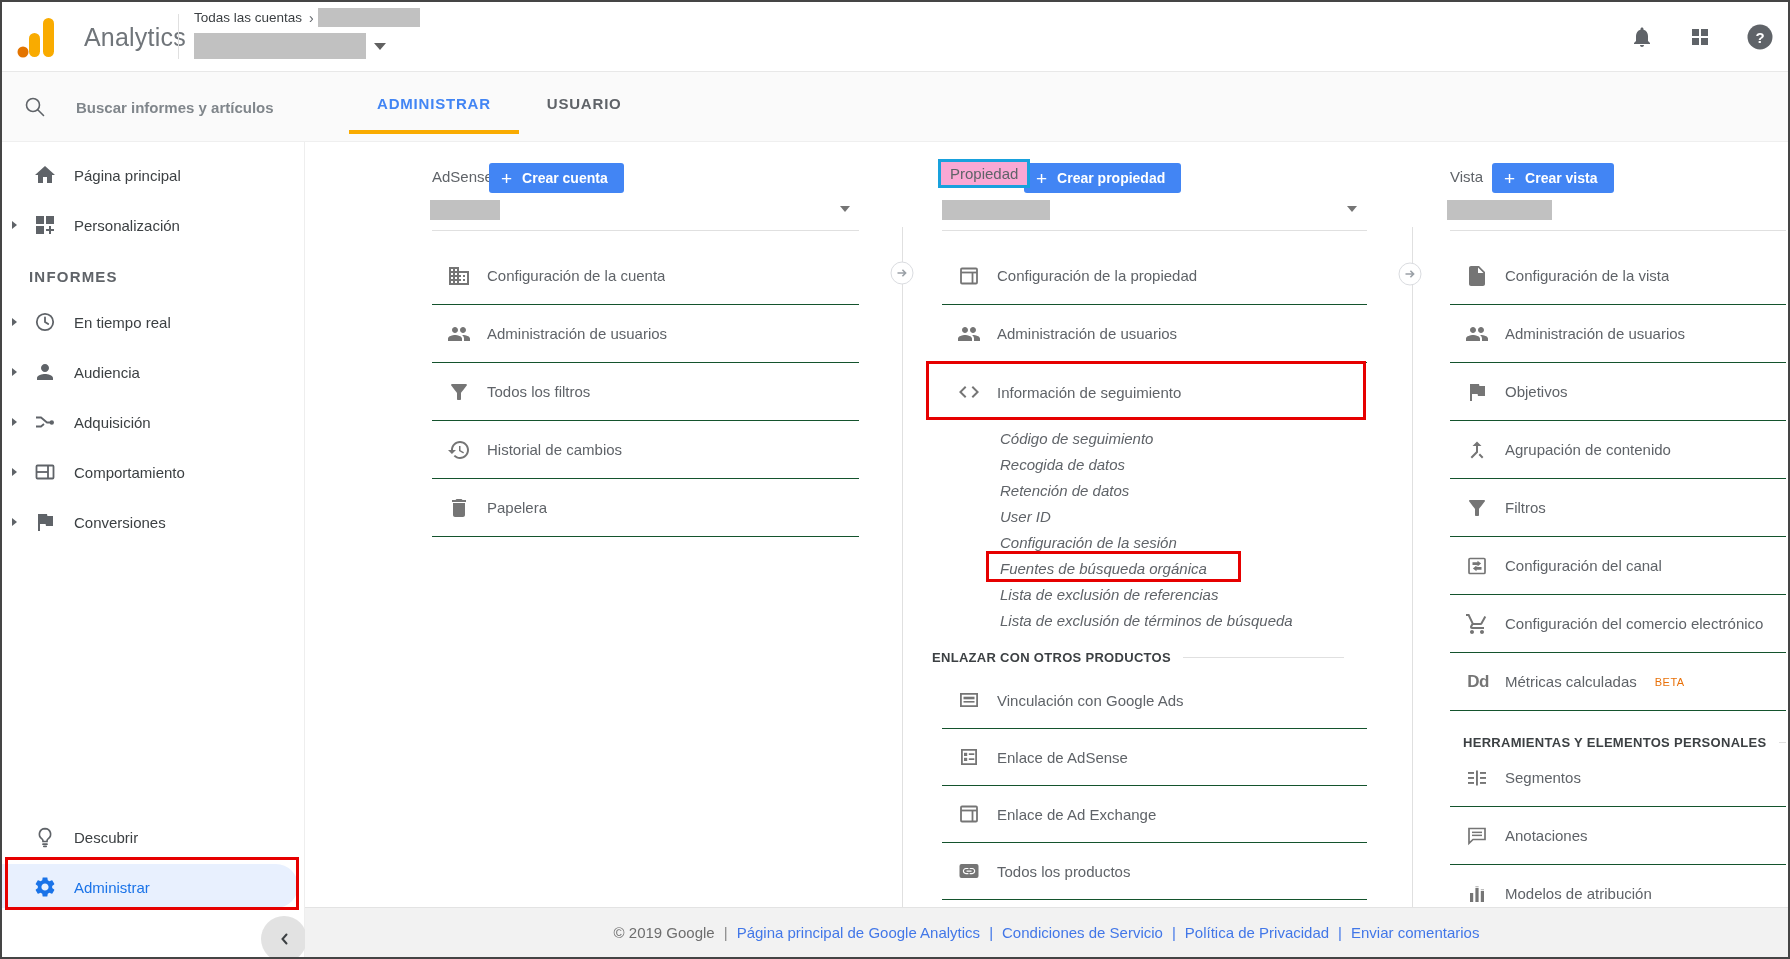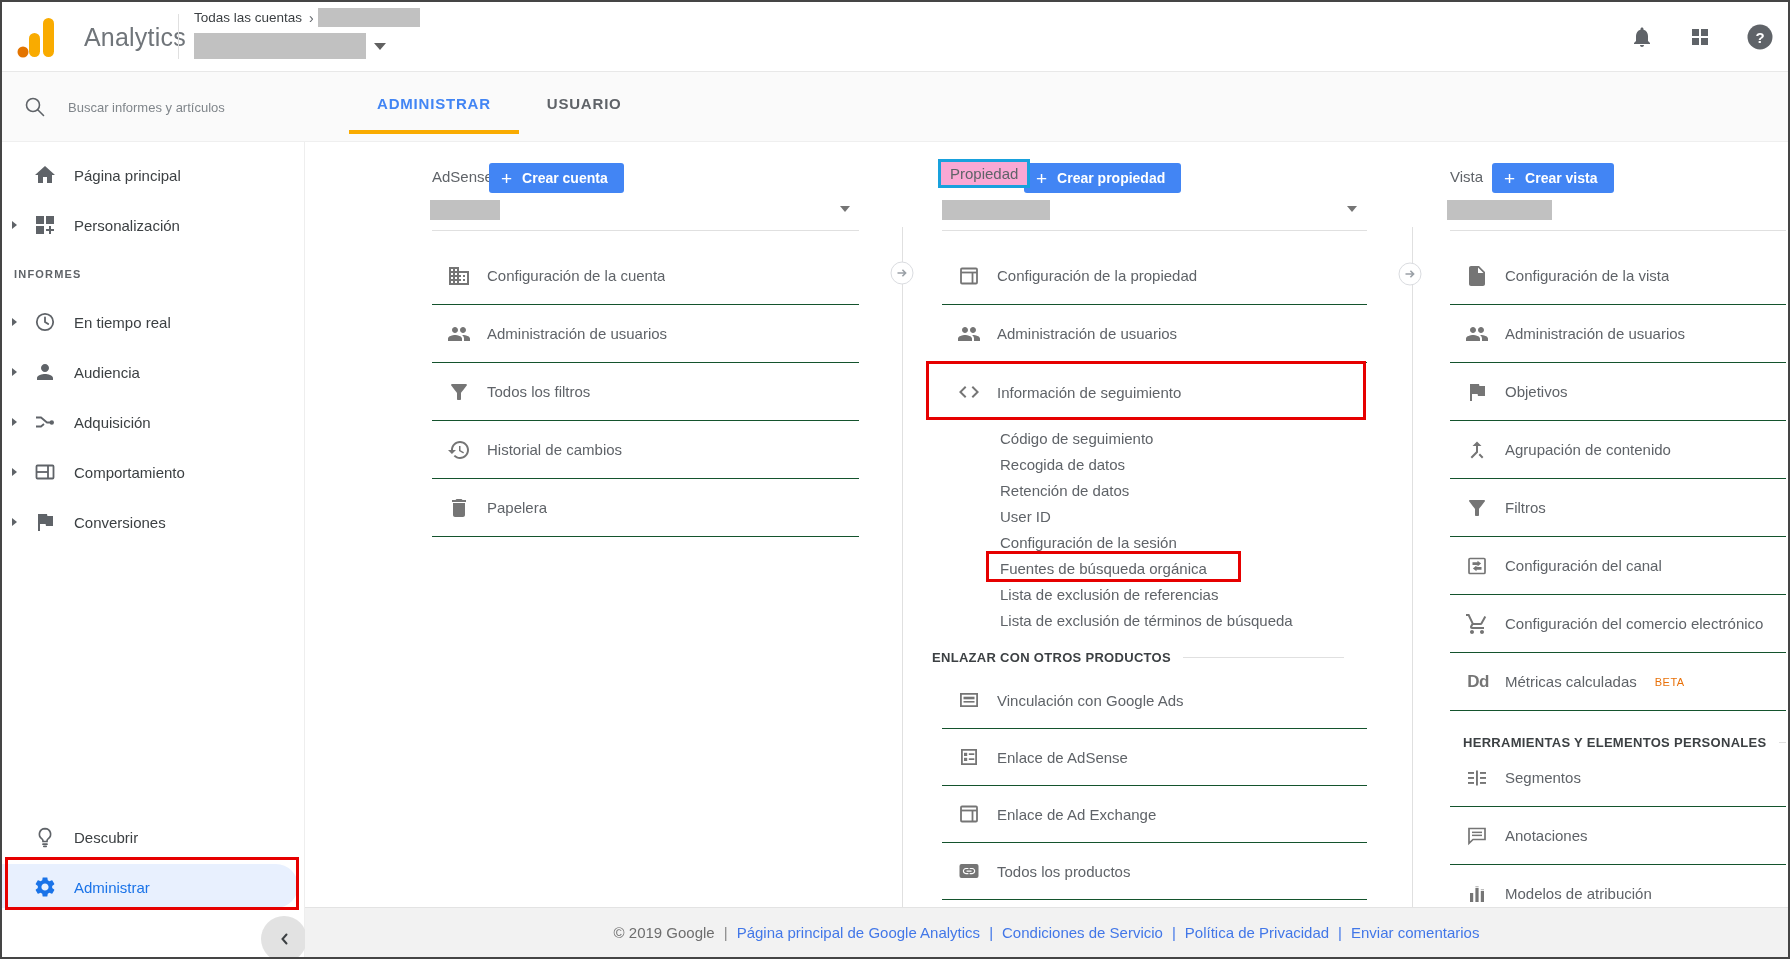--- a/index.html
+++ b/index.html
@@ -23,39 +23,39 @@
   .caret-down { width:0; height:0; border-left:6px solid transparent; border-right:6px solid transparent;
                 border-top:7px solid #616161; margin-left:8px; }
   .topbar-right { position:absolute; right:14px; top:0; height:70px; display:flex; align-items:center; gap:34px; }
   .tb-icon { cursor:pointer; display:flex; }
 
   
   .subband { position:absolute; left:0; top:70px; width:100%; height:70px; background:#fafafa;
              border-bottom:1px solid #efefef; z-index:20; }
   .search { position:absolute; left:0; top:0; width:303px; height:70px; }
   .search svg { position:absolute; left:21px; top:23px; }
-  .search-input { position:absolute; left:66px; top:0; width:225px; height:70px; border:none; outline:none;
-                  background:transparent; font-family:inherit; font-size:13px; color:#3c4043; }
+  .search-input { position:absolute; left:74px; top:0; width:225px; height:70px; border:none; outline:none;
+                  background:transparent; font-family:inherit; font-size:15px; color:#3c4043;font-weight:bold; }
   .search-input::placeholder { color:#80868b; opacity:1; }
   .tabs { position:absolute; left:347px; top:0; height:62px; display:flex; }
   .tab { position:relative; padding:0 28px; display:flex; align-items:center; font-size:15px; font-weight:700;
          letter-spacing:.8px; color:#5f6368; cursor:pointer; }
   .tab.active { color:#4285f4; }
   .tab.active::after { content:''; position:absolute; left:0; right:0; bottom:0; height:4px; background:#f9ab00; }
 
   
   .sidebar { position:absolute; left:0; top:140px; width:303px; bottom:0; background:#fff;
              border-right:1px solid #eeeeee; z-index:10; }
   .side-item { position:absolute; left:0; width:100%; height:50px; display:flex; align-items:center; cursor:pointer; }
   .side-caret { width:10px; margin-left:10px; display:flex; }
   .tri-right { width:0; height:0; border-top:4.5px solid transparent; border-bottom:4.5px solid transparent;
                border-left:5.5px solid #5f6368; }
   .side-icon { margin-left:11px; width:24px; display:flex; justify-content:center; }
   .side-label { margin-left:17px; font-size:15px; color:#3c4043; }
-  .side-section { position:absolute; left:12px; top:126px; font-size:11px; font-weight:700; color:#5f6368;
+  .side-section { position:absolute; left:27px; top:126px; font-size:15px; font-weight:700; color:#5f6368;
                   letter-spacing:1.2px; }
   .admin-pill { position:absolute; left:0; top:722px; width:296px; height:44px; background:#e8f0fe;
                 border-radius:0 22px 22px 0; }
   .side-item.active .side-label { color:#1a73e8; font-weight:500; }
   .anno-red { position:absolute; border:3px solid #e60000; z-index:40; pointer-events:none; }
   .sidebar-anno { left:3px; top:715px; width:294px; height:53px; }
   .collapse-btn { position:absolute; left:259px; top:774px; width:46px; height:46px; border-radius:50%;
                   background:#e2e2e2; display:flex; align-items:center; justify-content:center; cursor:pointer; }
 
   
@@ -72,21 +72,21 @@
                border-right:5.5px solid transparent; border-top:6.5px solid #757575; cursor:pointer; }
   .sel-divider { position:absolute; height:1px; background:#e0e0e0; }
   .col-list { position:absolute; }
   .row { display:flex; align-items:center; height:58px; border-bottom:1px solid #14532d;
          padding-left:13px; cursor:pointer; }
   .row.noline { border-bottom:none; }
   .ricon { width:26px; display:flex; justify-content:flex-end; }
   .rlabel { margin-left:16px; font-size:15px; color:#5f6368; white-space:nowrap; overflow:hidden; }
   .dd-glyph { font-size:17px; font-weight:700; color:#757575; letter-spacing:-.5px; }
   .beta { margin-left:18px; font-size:11px; font-weight:500; color:#e8710a; letter-spacing:.5px; }
-  .sub-list { position:absolute; padding-left:58px; }
+  .sub-list { position:absolute; padding-left:58px;font-style:italic; }
   .sub-item { font-size:15px; color:#5f6368; line-height:26px; white-space:nowrap; cursor:pointer; }
   .sec-header { position:absolute; display:flex; align-items:center; padding-left:13px; }
   .sec-label { font-size:13px; font-weight:700; color:#3c4043; letter-spacing:.3px; white-space:nowrap; }
   .sec-line { flex:1; height:1px; background:#e0e0e0; margin-left:12px; }
   .prop-label-box { position:absolute; left:633px; top:17px; border:3px solid #18a1dd; padding:3px 9px;
                     font-size:15px; color:#5f6368; background:#f9a8d4; z-index:6; }
 
   
   .footer { position:absolute; left:303px; right:0; bottom:0; height:50px; background:#f2f2f2;
             border-top:1px solid #e3e3e3; display:flex; align-items:center; justify-content:center;

